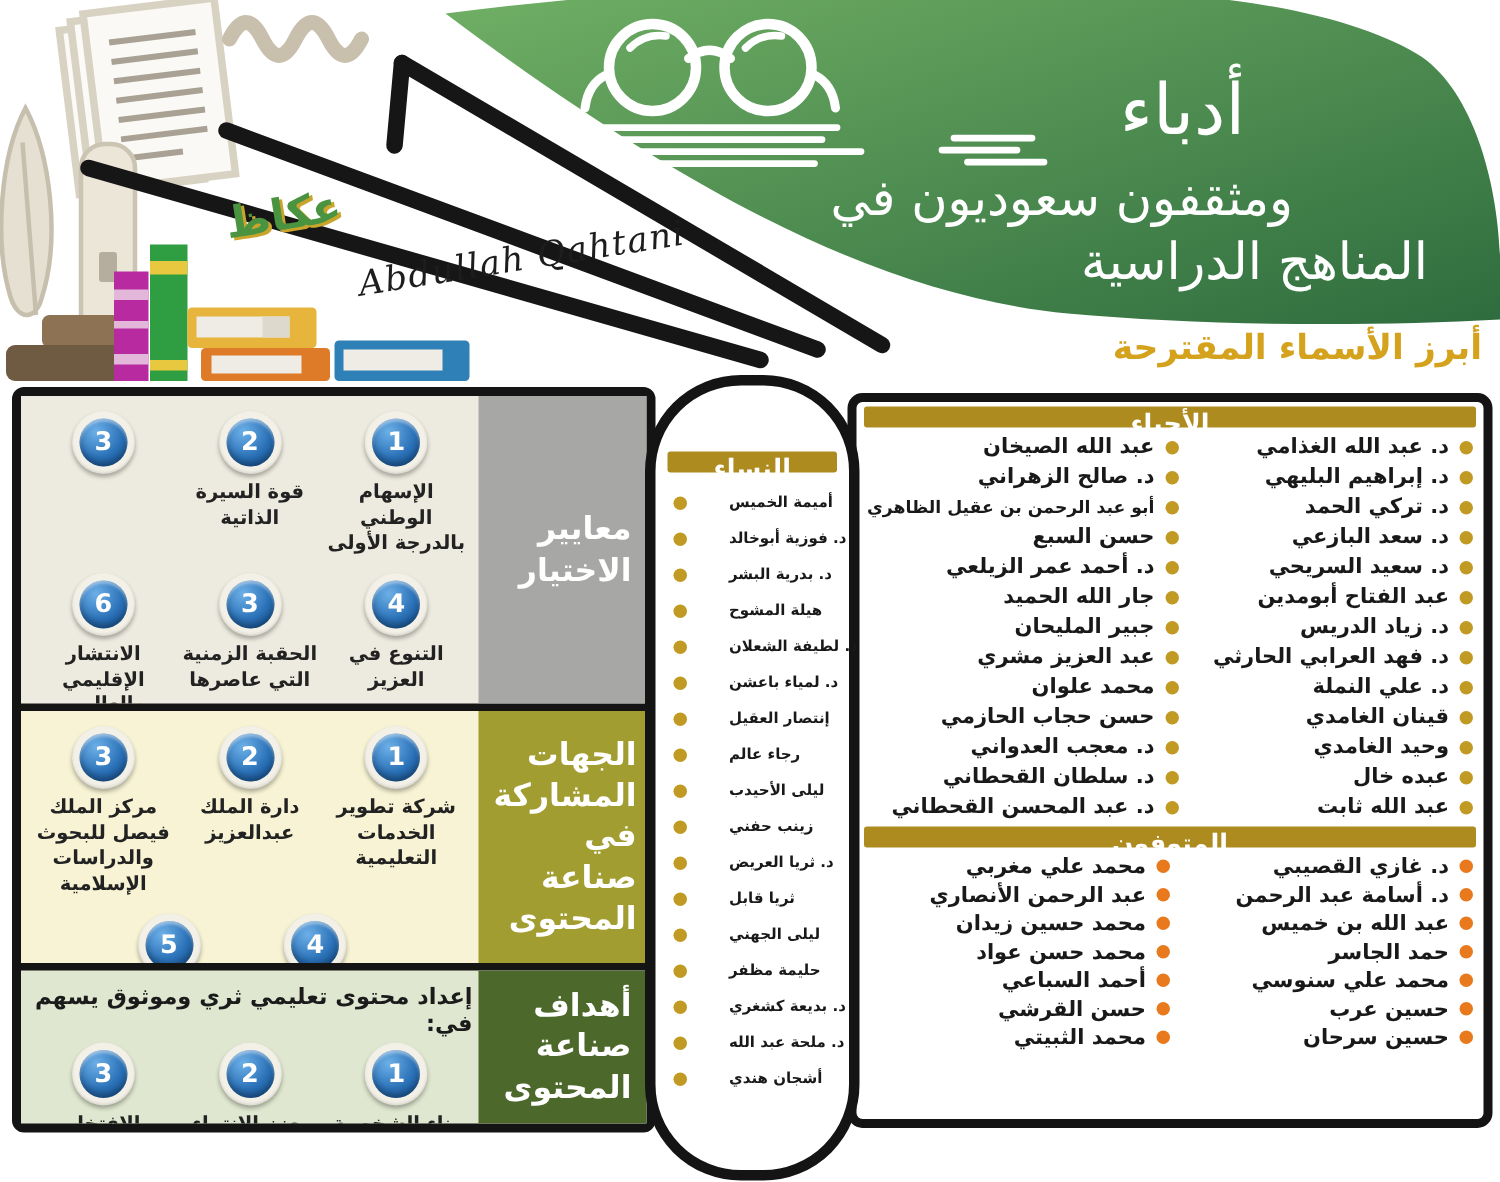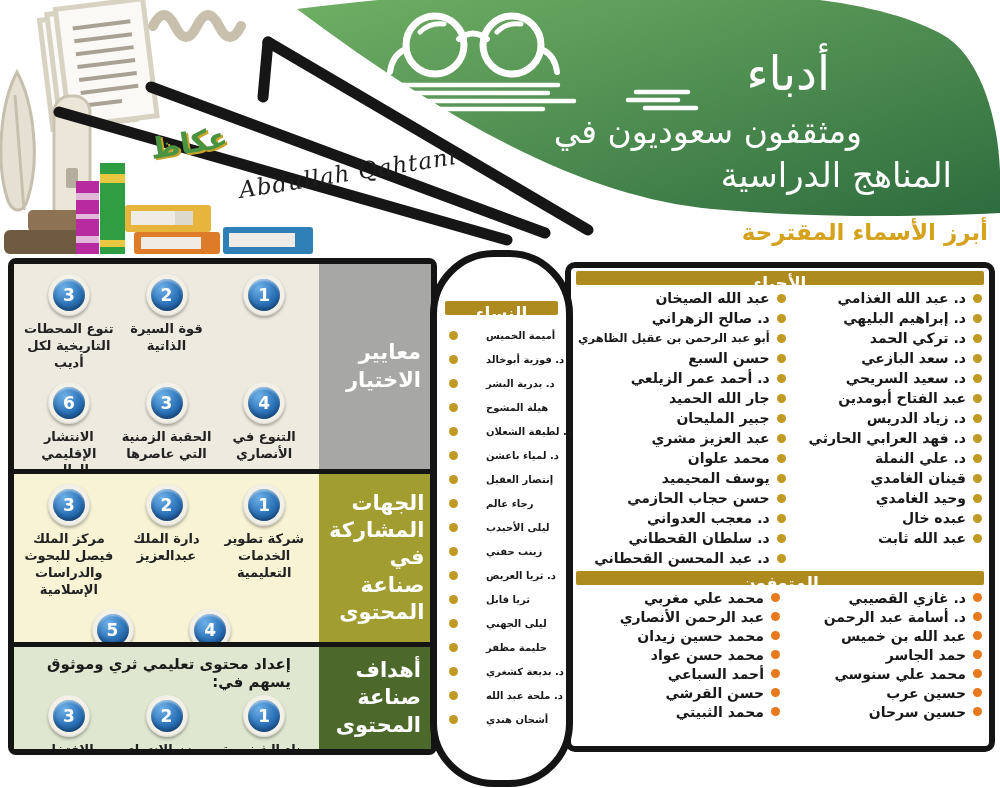--- a/index.html
+++ b/index.html
@@ -36,21 +36,21 @@
   .item{display:flex;flex-direction:column;align-items:center;gap:5px;}
   .plate{width:42px;height:42px;border-radius:50%;background:#f3f1e7;
          box-shadow:0 2px 3px rgba(0,0,0,.3), inset 0 -1px 2px rgba(0,0,0,.12);
          display:flex;align-items:center;justify-content:center;}
   .num{width:32px;height:32px;border-radius:50%;color:#fff;font-weight:bold;font-size:17px;
        display:flex;align-items:center;justify-content:center;
        background:radial-gradient(circle at 35% 28%, #6db0e8 0%, #2b72b8 55%, #155093 100%);
        box-shadow:inset 0 -3px 4px rgba(0,0,0,.3), inset 0 2px 2px rgba(255,255,255,.45);}
   .itxt{font-size:13px;font-weight:bold;color:#222;text-align:center;line-height:1.3;max-width:102px;direction:rtl;}
   .ent-grid .item:nth-child(4),.ent-grid .item:nth-child(5){transform:translateX(-54px);}
-  .intro{font-size:15px;font-weight:bold;color:#1b1b1b;text-align:right;direction:rtl;padding:8px 28px 0;}
+  .intro{font-size:15px;font-weight:bold;color:#1b1b1b;text-align:right;direction:rtl;padding:8px 4px 0;}
   .s3 .grid3{padding-top:4px;}
   
   #rightbox{position:absolute;left:565px;top:262px;width:430px;height:490px;z-index:3;
             background:#fff;border:6px solid #141414;border-radius:10px;box-sizing:border-box;
             padding:3px 5px;}
   .gold-bar{background:#ae8b1e;color:#fff;font-weight:bold;font-size:17px;text-align:center;
             height:14px;line-height:25px;border-radius:2px;direction:rtl;}
   .cols{display:flex;direction:rtl;padding:3px 2px 0;}
   .col{flex:1;display:flex;flex-direction:column;}
   .nrow{display:flex;direction:rtl;align-items:center;gap:7px;height:20px;}
@@ -164,38 +164,38 @@
 
   <div id="leftbox">
     <div class="sect s1">
       <div class="content">
         <div class="grid3">
 
         <div class="item">
             <span class="plate">
                 <span class="num">1</span>
               </span>
+            <span class="itxt long">الإسهام الوطني بالدرجة الأولى</span>
           </div>
             <div class="item">
             <span class="plate">
                 <span class="num">2</span>
               </span>
             <span class="itxt">قوة السيرة الذاتية</span>
           </div>
             <div class="item">
             <span class="plate">
                 <span class="num">3</span>
               </span>
-            <span class="itxt long">تنوع المحطات التاريخية لكل أديب</span>
           </div>
             <div class="item">
             <span class="plate">
                 <span class="num">4</span>
               </span>
-            <span class="itxt">التنوع في الأنصاري</span>
+            <span class="itxt">التنوع في العزيز</span>
           </div>
             <div class="item">
             <span class="plate">
                 <span class="num">3</span>
               </span>
             <span class="itxt long">الحقبة الزمنية التي عاصرها</span>
           </div>
             <div class="item">
             <span class="plate">
                 <span class="num">6</span>
@@ -366,24 +366,20 @@
           <div class="nrow">
           <span class="bul"></span>
           <span class="nm">عبد العزيز مشري</span>
         </div>
           <div class="nrow">
           <span class="bul"></span>
           <span class="nm">محمد علوان</span>
         </div>
           <div class="nrow">
           <span class="bul"></span>
-          <span class="nm">يوسف المحيميد</span>
-        </div>
-          <div class="nrow">
-          <span class="bul"></span>
           <span class="nm">حسن حجاب الحازمي</span>
         </div>
           <div class="nrow">
           <span class="bul"></span>
           <span class="nm">د. معجب العدواني</span>
         </div>
           <div class="nrow">
           <span class="bul"></span>
           <span class="nm">د. سلطان القحطاني</span>
         </div>

